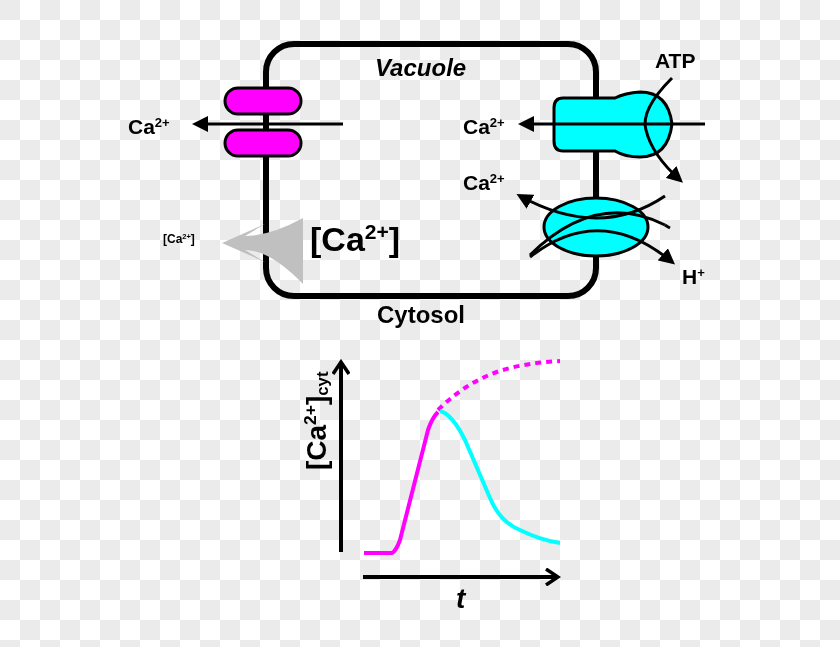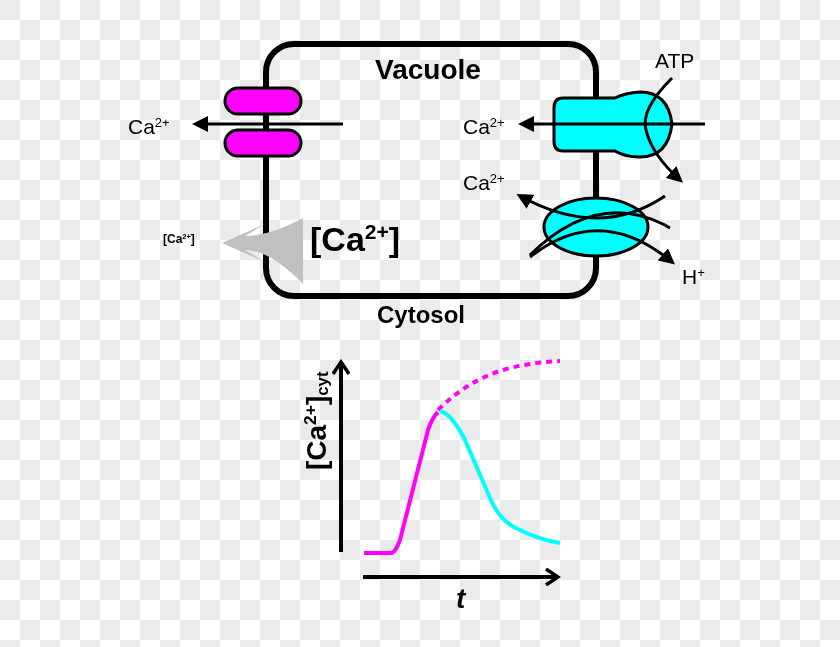--- a/index.html
+++ b/index.html
@@ -7,24 +7,24 @@
       width: 840px; height: 647px; overflow: hidden; position: relative;
       background-color: #ffffff;
       background-image:
         linear-gradient(45deg, #ebebeb 25%, transparent 25%, transparent 75%, #ebebeb 75%),
         linear-gradient(45deg, #ebebeb 25%, transparent 25%, transparent 75%, #ebebeb 75%);
       background-size: 40px 40px;
       background-position: 20px 0, 0 20px;
       font-family: "Liberation Sans", sans-serif;
     }
     svg { position: absolute; left: 0; top: 0; }
-    .lbl { position: absolute; color: #000; white-space: nowrap; line-height: 1; }
+    .lbl { position: absolute; color: #000; white-space: nowrap; line-height: 1; font-weight: bold; }
     .lbl sup { font-size: 0.62em; vertical-align: 0; position: relative; top: -0.55em; }
     .bold { font-weight: bold; }
-    #vacuole-label { left: 375px; top: 56px; font-size: 28px; }
+    #vacuole-label { left: 375px; top: 56px; font-size: 24px; font-style: italic; }
     #cytosol-label { left: 377px; top: 303px; font-size: 24px; }
     #ca-left { left: 128px; top: 116px; font-size: 21px; }
     #ca-pump { left: 463px; top: 116px; font-size: 21px; }
     #atp { left: 655px; top: 50px; font-size: 21px; }
     #ca-exch { left: 463px; top: 172px; font-size: 21px; }
     #h-exch { left: 682px; top: 266px; font-size: 21px; }
     #ca-big { left: 310px; top: 222px; font-size: 34px; }
     #ca-small { left: 163px; top: 233px; font-size: 12px; }
     #y-axis-label { left: 303px; top: 470px; font-size: 28px; transform-origin: 0 0; transform: translate(0,0) rotate(-90deg); }
     #y-axis-label sub { font-size: 0.6em; vertical-align: -0.1em; }

